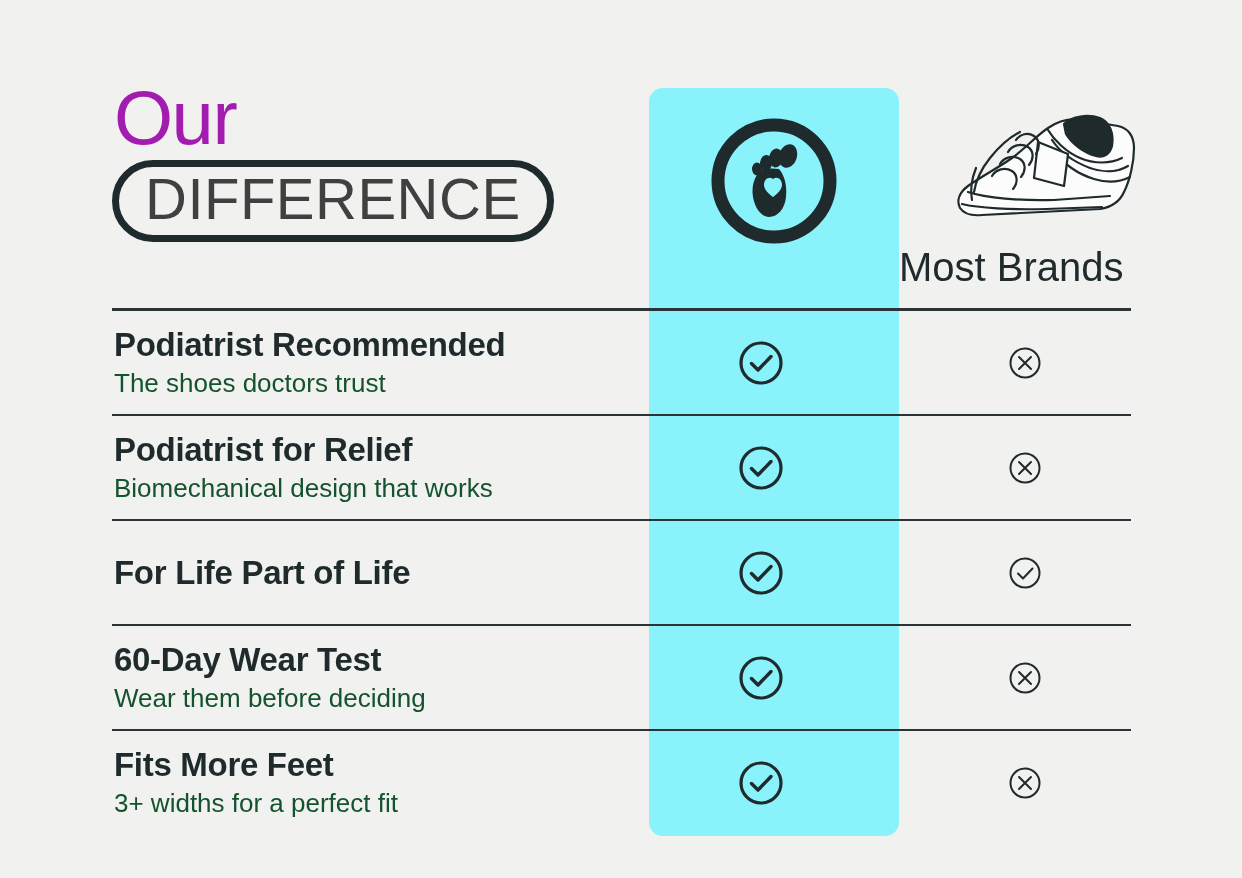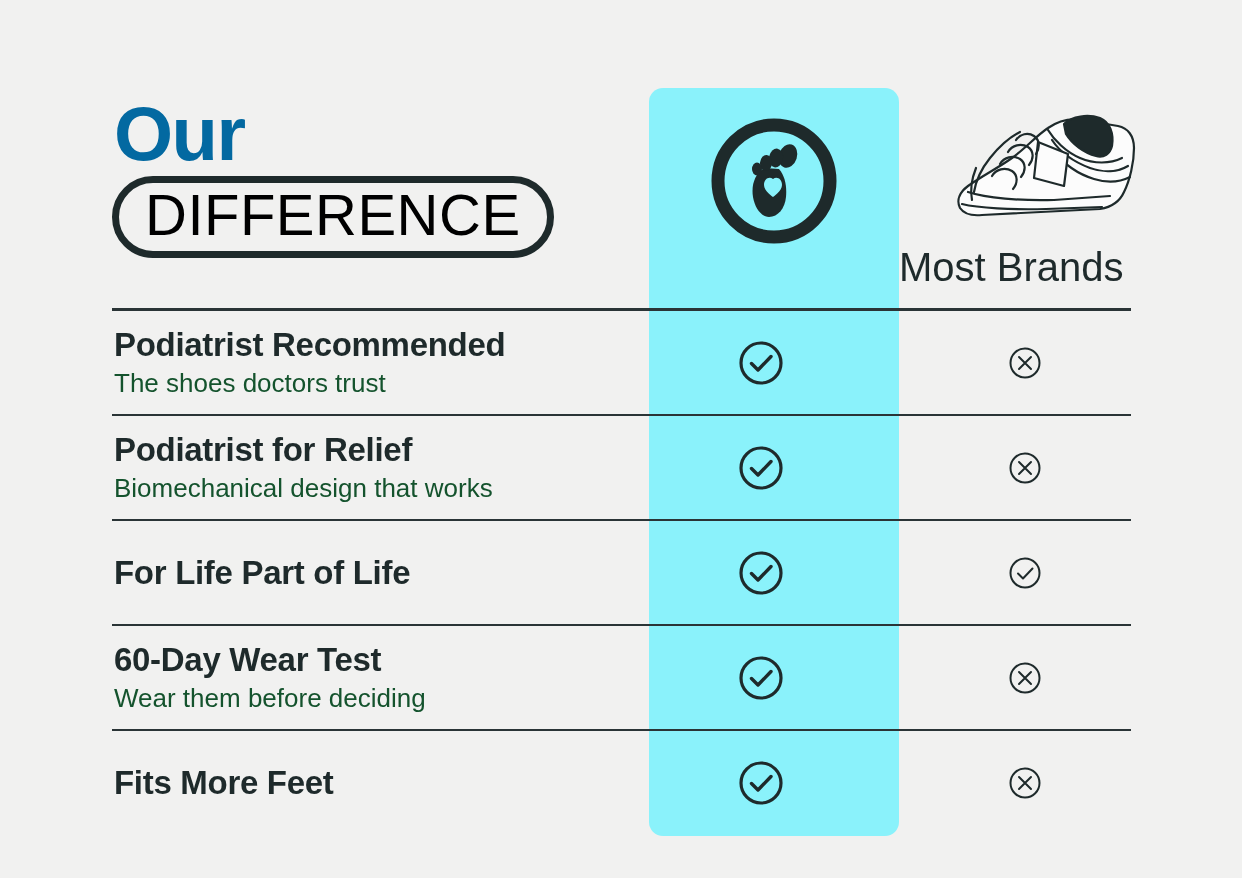--- a/index.html
+++ b/index.html
@@ -35,38 +35,38 @@
 
   
   .heading {
     position: absolute;
     left: 112px;
     top: 82px;
     z-index: 3;
   }
   .heading-top {
     font-size: 76px;
-    font-weight: bold;
+    font-weight: normal;
     line-height: 0.95;
     letter-spacing: -1.5px;
-    color: #0369a1;
-    margin: 16px 0 6px 2px;
+    color: #a21caf;
+    margin: 0 0 6px 2px;
   }
   .heading-pill {
     display: inline-block;
     border: 7px solid #1E2A2B;
     border-radius: 60px;
     padding: 3px 26px 7px 26px;
   }
   .heading-pill-text {
     font-size: 58px;
     font-weight: normal;
     line-height: 1.0;
     letter-spacing: 0.5px;
-    color: #000000;
+    color: #404040;
     display: block;
   }
 
   
   .logo-mark {
     position: absolute;
     left: 706px;
     top: 113px;
     width: 136px;
     height: 136px;
@@ -303,20 +303,21 @@
             </svg>
         </span>
       </div>
     </div>
 
     <div class="divider"></div>
 
     <div class="row">
       <div class="row-labels">
         <p class="row-title">Fits More Feet</p>
+        <p class="row-sub">3+ widths for a perfect fit</p>
       </div>
       <div class="cell cell-ours">
         <span class="icon-check">
           <svg viewBox="0 0 46 46" width="46" height="46">
               <circle cx="23" cy="23" r="20" fill="none" stroke="#1E2A2B" stroke-width="3.2"></circle>
               <path d="M13.5 23.5 L20 30 L33 16.5" fill="none" stroke="#1E2A2B" stroke-width="3.4" stroke-linecap="round" stroke-linejoin="round"></path>
             </svg>
         </span>
       </div>
       <div class="cell cell-theirs">

